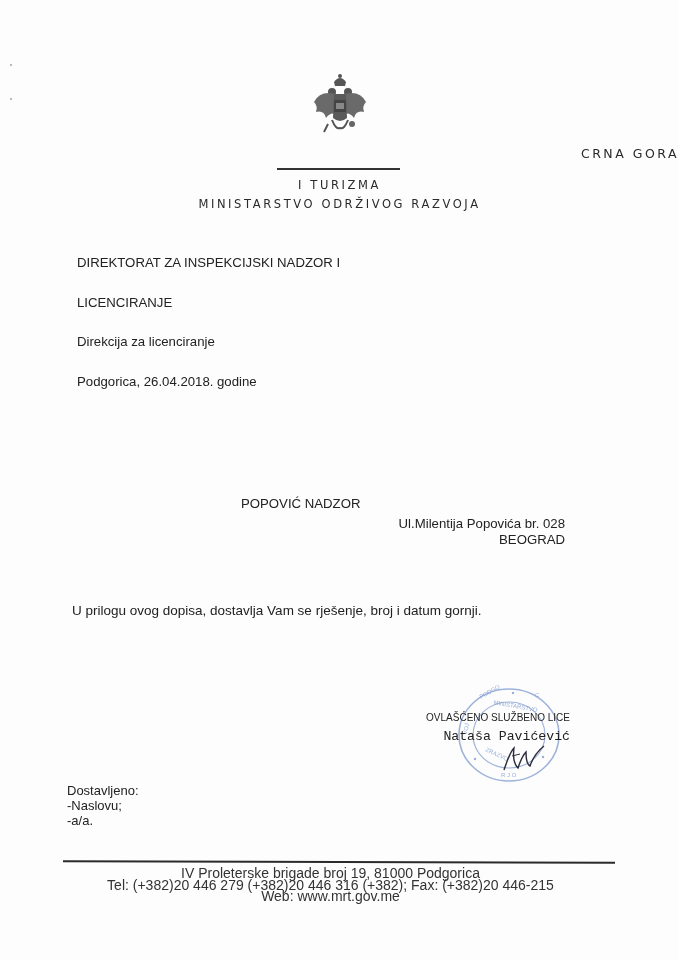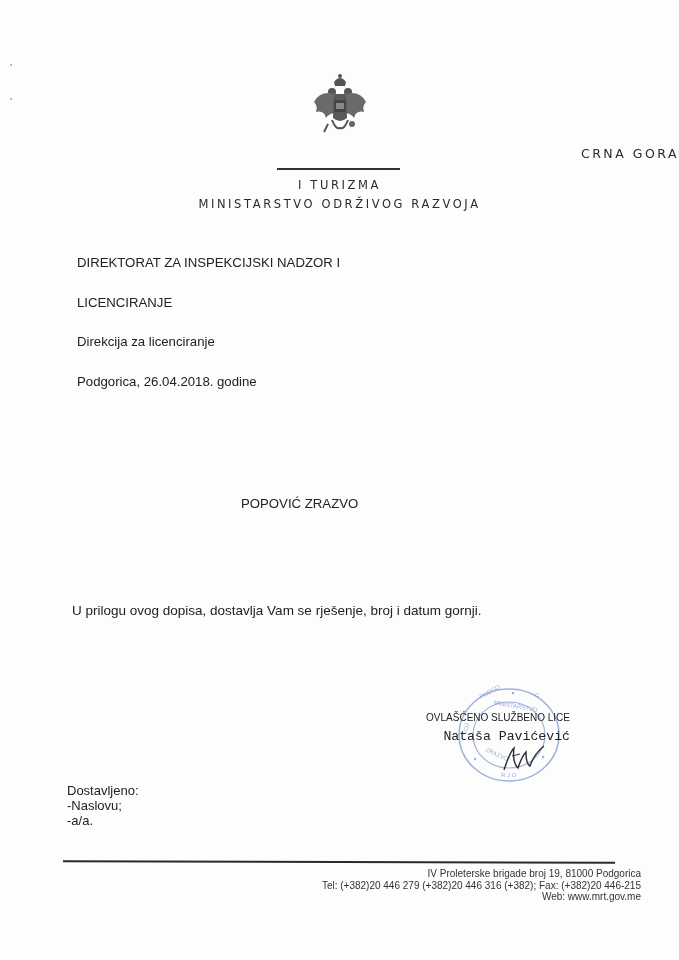--- a/index.html
+++ b/index.html
@@ -25,22 +25,22 @@
     .recipient-name { left: 241px; top: 496px; font-size: 13.2px; color: #222; }
     .recipient-addr { left: 380px; top: 516px; width: 185px; text-align: right; font-size: 13.2px; line-height: 16px; color: #222; }
     .body-text { left: 72px; top: 603px; font-size: 13.5px; color: #222; white-space: nowrap; }
     .stamp { left: 455px; top: 685px; width: 108px; height: 100px; }
     .sig-title { left: 395px; top: 712px; width: 175px; text-align: right; font-size: 10px; color: #222; white-space: nowrap; }
     .sig-name { left: 440px; top: 729px; width: 130px; text-align: right; font-size: 13.2px; color: #222; white-space: nowrap; font-family: Liberation Mono, monospace; }
     .signature { left: 500px; top: 742px; width: 50px; height: 32px; }
     .delivered { left: 67px; top: 783px; font-size: 13px; line-height: 15px; color: #222; }
     .rule-bottom { left: 63px; top: 861px; width: 552px; height: 2px; background: #2a2a2a; transform: rotate(0.15deg); }
     .footer {
-      left: 0; width: 641px; top: 868px; text-align: right;
-      font-size: 10px; line-height: 11.5px; color: #333; padding-left: 20px; box-sizing: border-box;
+      left: 0; width: 641px; top: 868px; text-align: center;
+      font-size: 14px; line-height: 11.5px; color: #333; padding-left: 20px; box-sizing: border-box;
     }
     .scan-mark { left: 8px; top: 60px; width: 6px; height: 40px; }
   </style>
 </head>
 <body>
 
 <svg class="abs scan-mark" viewBox="0 0 6 40">
   <rect x="2" y="4" width="2" height="2" fill="#bbb"></rect>
   <rect x="2" y="38" width="2" height="2" fill="#bbb"></rect>
 </svg>
@@ -73,22 +73,24 @@
   <div>MINISTARSTVO ODRŽIVOG RAZVOJA</div>
 </div>
 
 <div class="abs sender">
   <div>DIREKTORAT ZA  INSPEKCIJSKI NADZOR I</div>
   <div>LICENCIRANJE</div>
   <div>Direkcija za licenciranje</div>
   <div>Podgorica, 26.04.2018. godine</div>
 </div>
 
-<div class="abs recipient-name">POPOVIĆ ZRAZVO</div>
+<div class="abs recipient-name">POPOVIĆ NADZOR</div>
 <div class="abs recipient-addr">
+  <div>Ul.Milentija Popovića br. 028</div>
+  <div>BEOGRAD</div>
 </div>
 
 <div class="abs body-text">U prilogu ovog dopisa, dostavlja Vam se rješenje, broj i datum gornji.</div>
 
 <svg class="abs stamp" viewBox="0 0 108 100">
   <g fill="none" stroke="#7f9bd0" opacity="0.75">
     <ellipse cx="54" cy="50" rx="50" ry="46" stroke-width="1.6"></ellipse>
     <ellipse cx="54" cy="50" rx="36" ry="33" stroke-width="1.1"></ellipse>
   </g>
   <g fill="#7f9bd0" opacity="0.8" font-family="Liberation Sans, sans-serif" font-size="6">

